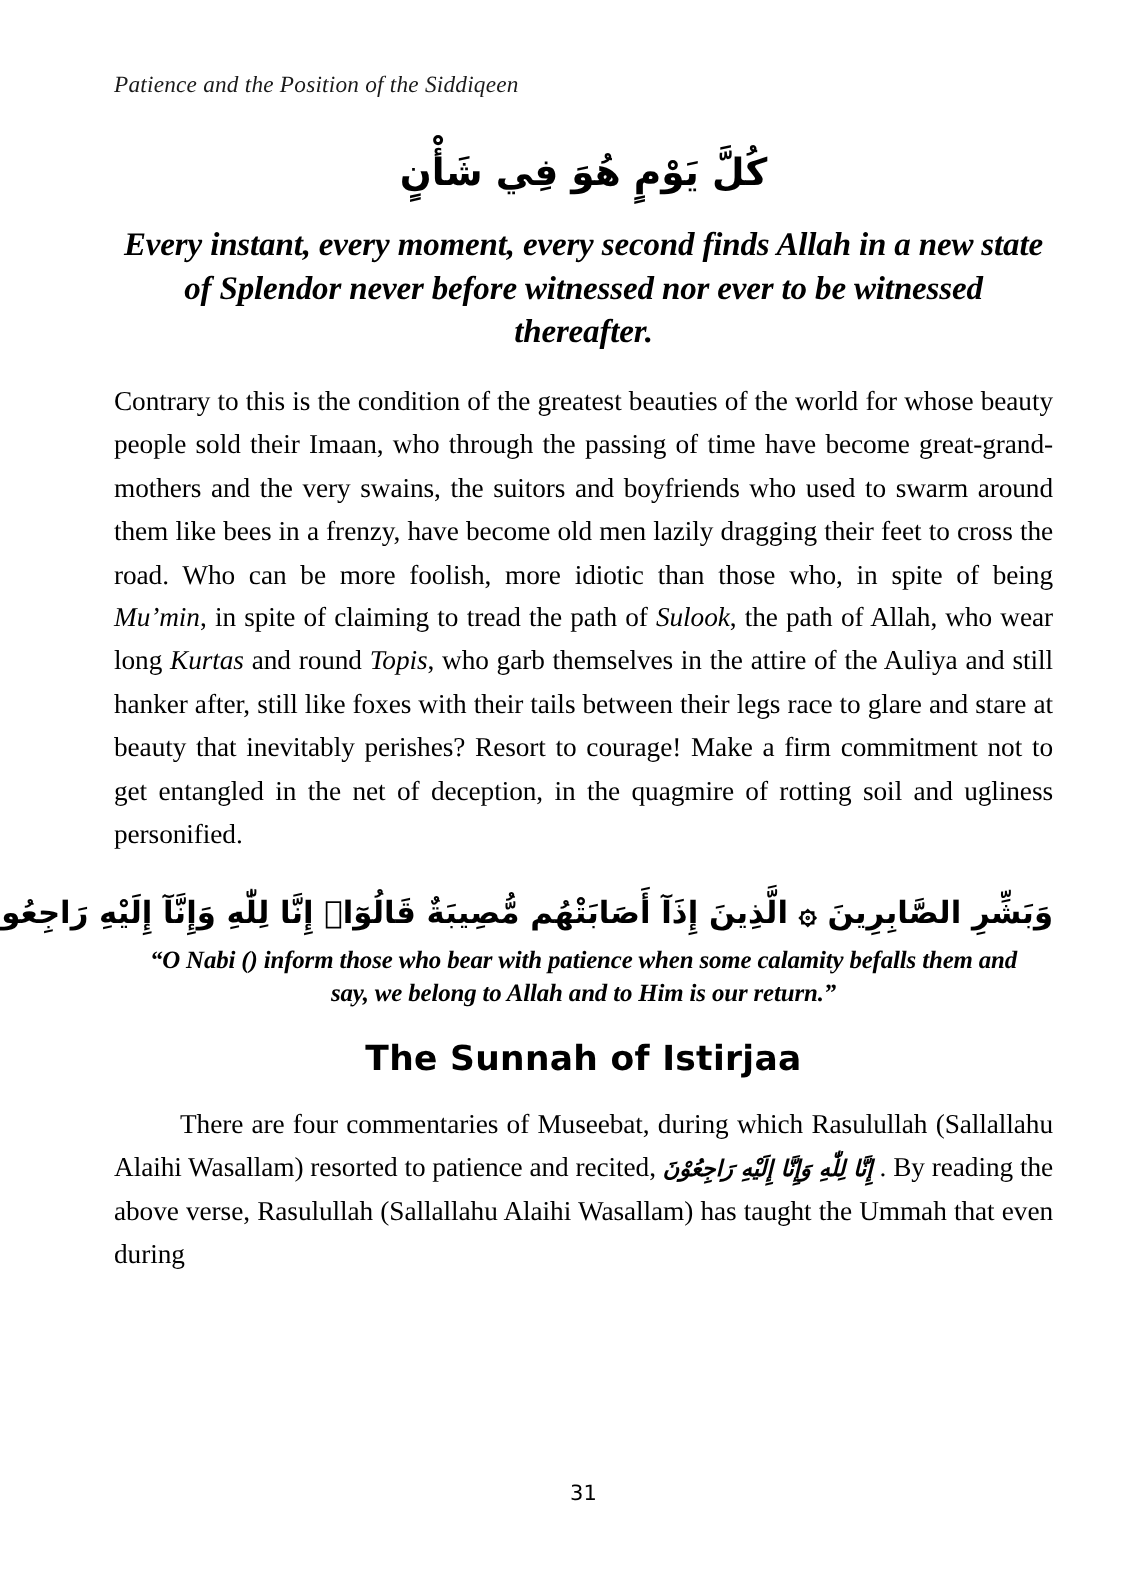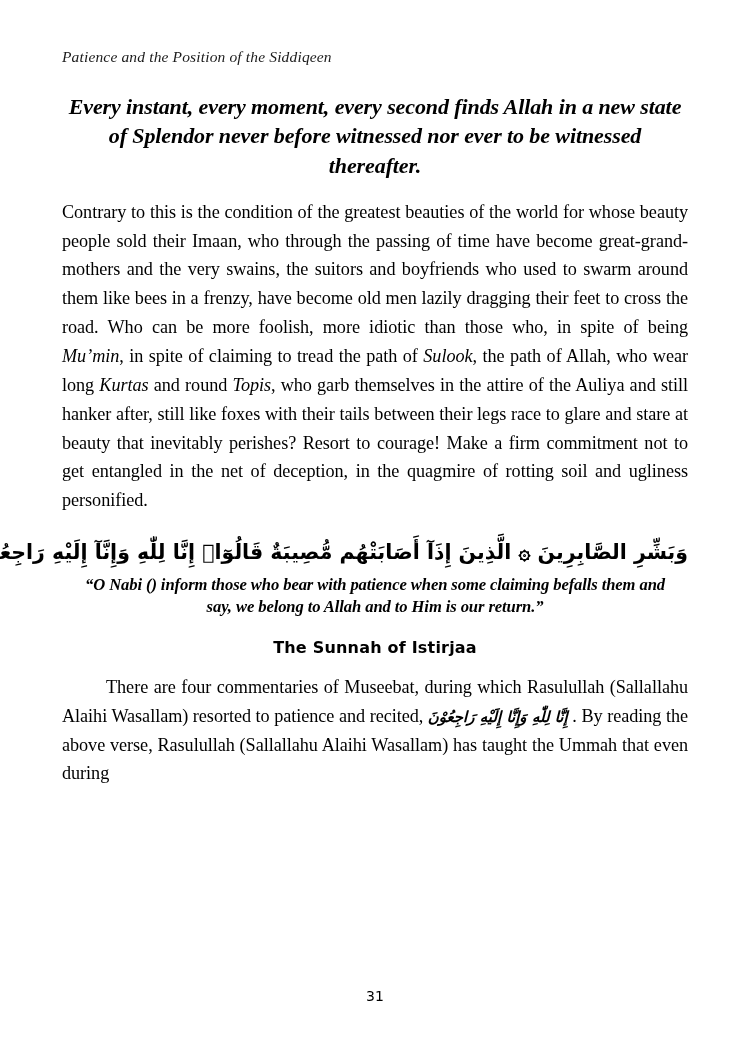--- a/index.html
+++ b/index.html
@@ -11,21 +11,21 @@
     width: 750px;
     height: 1062px;
     position: relative;
     font-family: "Liberation Serif", "DejaVu Serif", serif;
     color: #000000;
     overflow: hidden;
   }
 
   .page {
     position: absolute;
-    left: 0; top: 0;
+    left: 14px; top: 0;
     width: 598px;
     height: 1062px;
     box-sizing: border-box;
     padding: 12px;
   }
 
   
   .running-header {
     position: absolute;
     left: 62px;
@@ -117,21 +117,21 @@
   }
   em.translit {
     font-style: italic;
   }
 
   
   .section-heading {
     text-align: center;
     font-family: "DejaVu Sans", "Liberation Sans", sans-serif;
     font-weight: 700;
-    font-size: 16px;
+    font-size: 23px;
     letter-spacing: 0.2px;
     margin: 16px 0 16px 0;
     color: #000;
   }
 
   
   .folio {
     position: absolute;
     left: 0;
     top: 988px;
@@ -144,29 +144,30 @@
 </style>
 </head>
 <body>
 
 <div class="page">
 
   <div class="running-header">Patience and the Position of the Siddiqeen</div>
 
   <div class="content">
 
+    <div class="arabic-display arabic-verse-top">كُلَّ يَوْمٍ هُوَ فِي شَأْنٍ</div>
 
     <div class="translation translation-top">Every instant, every moment, every second finds Allah in a new state of Splendor never before witnessed nor ever to be witnessed thereafter.</div>
 
     <p class="body-par"><span>Contrary to this is the condition of the greatest beauties of the world for whose beauty people sold their Imaan, who through the passing of time have become great-grand-mothers and the very swains, the suitors and boyfriends who used to swarm around them like bees in a frenzy, have become old men lazily dragging their feet to cross the road. Who can be more foolish, more idiotic than those who, in spite of being </span><em class="translit">Mu’min</em><span>, in spite of claiming to tread the path of </span><em class="translit">Sulook</em><span>, the path of Allah, who wear long </span><em class="translit">Kurtas</em><span> and round </span><em class="translit">Topis</em><span>, who garb themselves in the attire of the Auliya and still hanker after, still like foxes with their tails between their legs race to glare and stare at beauty that inevitably perishes? Resort to courage! Make a firm commitment not to get entangled in the net of deception, in the quagmire of rotting soil and ugliness personified.</span></p>
 
 
     <div class="arabic-display arabic-verse-mid">وَبَشِّرِ الصَّابِرِينَ ۞ الَّذِينَ إِذَآ أَصَابَتْهُم مُّصِيبَةٌ قَالُوٓا۟ إِنَّا لِلّٰهِ وَإِنَّآ إِلَيْهِ رَاجِعُونَ ۞</div>
 
-    <div class="translation translation-mid">“O Nabi () inform those who bear with patience when some claiming befalls them and say, we belong to Allah and to Him is our return.”</div>
+    <div class="translation translation-mid">“O Nabi () inform those who bear with patience when some calamity befalls them and say, we belong to Allah and to Him is our return.”</div>
 
     <h2 class="section-heading">The Sunnah of Istirjaa</h2>
 
     <p class="body-par indented last-par"><span>There are four commentaries of Museebat, during which Rasulullah (Sallallahu Alaihi Wasallam) resorted to patience and recited, </span><span class="arabic-inline">إِنَّا لِلّٰهِ وَإِنَّا إِلَيْهِ رَاجِعُوْنَ</span><span> . By reading the above verse, Rasulullah (Sallallahu Alaihi Wasallam) has taught the Ummah that even during</span></p>
 
   </div>
 
   <div class="folio">31</div>
 
 </div>

